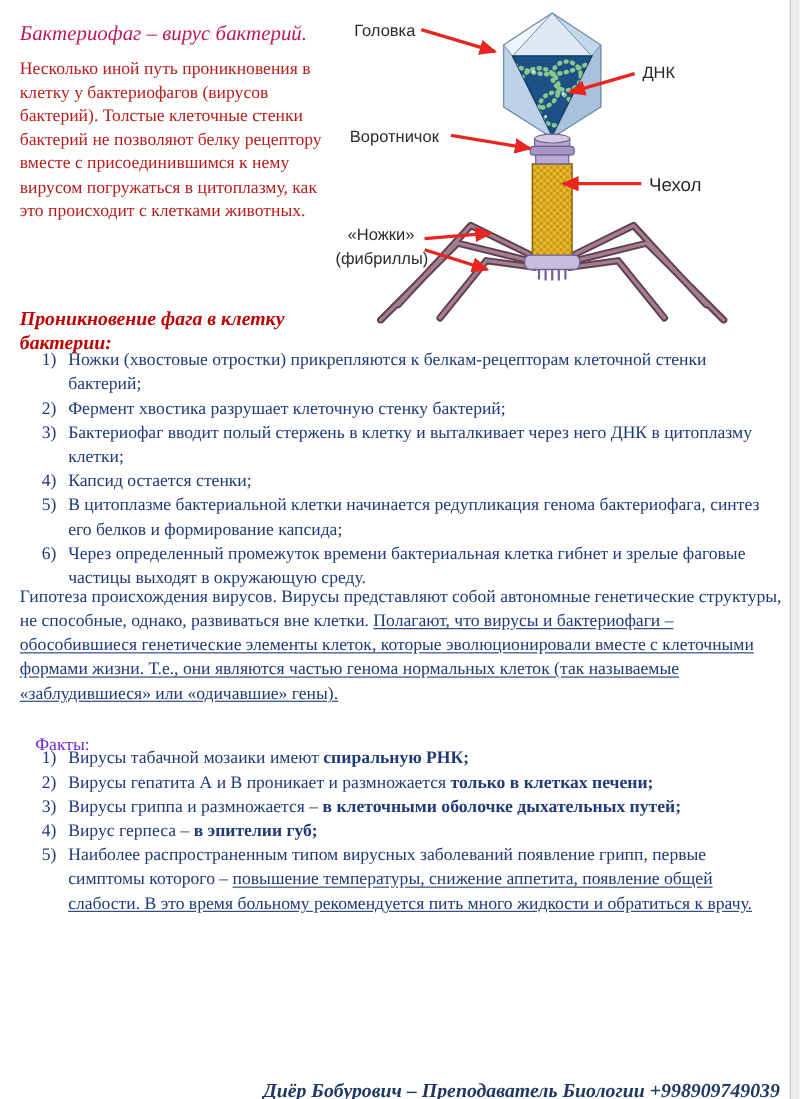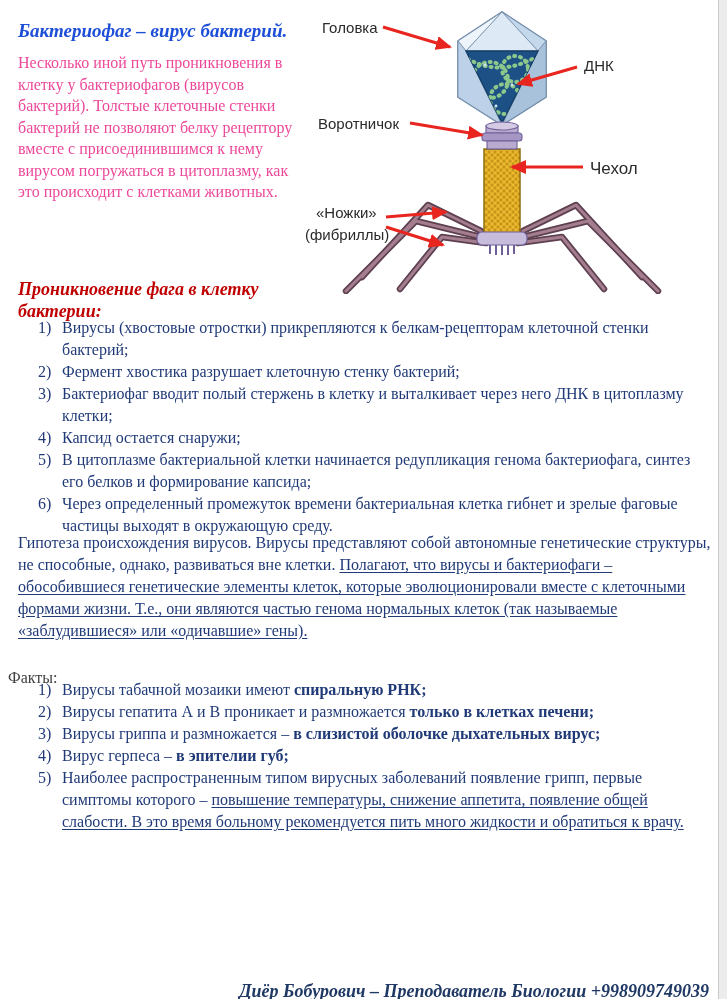--- a/index.html
+++ b/index.html
@@ -9,45 +9,45 @@
     position:relative;
     overflow:hidden;
     font-family:"Liberation Serif", serif;
   }
   .page-edge {
     position:absolute; top:0; right:0; bottom:0; width:8px;
     background:#ececec; border-left:1px solid #c9c9c9;
   }
   .doc-title {
     position:absolute; left:18px; top:6px;
-    color:#1d4ed8; font-weight:bold; font-style:italic;
+    color:#be185d; font-weight:normal; font-style:italic;
     font-size:19px; line-height:24px;
   }
   .intro {
     position:absolute; left:18px; top:36px; width:292px;
-    color:#ec4899; font-size:16px; line-height:21.5px;
+    color:#b91c1c; font-size:16px; line-height:21.5px;
   }
   .section-heading {
     position:absolute; left:18px; top:263px; width:262px;
     color:#c00000; font-weight:bold; font-style:italic;
     font-size:18px; line-height:22px;
   }
   .num-list { position:absolute; color:#203a78; font-size:16px; line-height:22px; }
   .list1 { left:38px; top:317px; width:662px; }
   .list2 { left:38px; top:679px; width:662px; }
   .list-item { display:flex; }
   .li-num { flex:none; width:24px; }
   .li-text { flex:1; }
   .hypothesis {
     position:absolute; left:18px; top:516px; width:694px;
     color:#203a78; font-size:16px; line-height:22px;
   }
   .facts-heading {
-    position:absolute; left:8px; top:651px;
-    color:#404040; font-size:16px; line-height:22px;
+    position:absolute; left:32px; top:651px;
+    color:#6d28d9; font-size:16px; line-height:22px;
   }
   u { text-underline-offset:2px; }
   .footer {
     position:absolute; right:18px; top:963px;
     color:#1f3864; font-weight:bold; font-style:italic;
     font-size:18px; 
   }
   .diagram {
     position:absolute; left:300px; top:4px; width:420px; height:290px;
   }
@@ -153,33 +153,33 @@
     <text class="dg-label dg-label-big" x="290" y="169">Чехол</text>
     <text class="dg-label" x="16" y="213">«Ножки»</text>
     <text class="dg-label" x="5" y="235">(фибриллы)</text>
   </svg>
 
   <h2 class="section-heading">Проникновение фага в клетку бактерии:</h2>
 
   <div class="num-list list1">
     <div class="list-item">
       <span class="li-num">1)</span>
-      <span class="li-text">Вирусы (хвостовые отростки) прикрепляются к белкам-рецепторам клеточной стенки бактерий;</span>
+      <span class="li-text">Ножки (хвостовые отростки) прикрепляются к белкам-рецепторам клеточной стенки бактерий;</span>
     </div>
     <div class="list-item">
       <span class="li-num">2)</span>
       <span class="li-text">Фермент хвостика разрушает клеточную стенку бактерий;</span>
     </div>
     <div class="list-item">
       <span class="li-num">3)</span>
       <span class="li-text">Бактериофаг вводит полый стержень в клетку и выталкивает через него ДНК в цитоплазму клетки;</span>
     </div>
     <div class="list-item">
       <span class="li-num">4)</span>
-      <span class="li-text">Капсид остается снаружи;</span>
+      <span class="li-text">Капсид остается стенки;</span>
     </div>
     <div class="list-item">
       <span class="li-num">5)</span>
       <span class="li-text">В цитоплазме бактериальной клетки начинается редупликация генома бактериофага, синтез его белков и формирование капсида;</span>
     </div>
     <div class="list-item">
       <span class="li-num">6)</span>
       <span class="li-text">Через определенный промежуток времени бактериальная клетка гибнет и зрелые фаговые частицы выходят в окружающую среду.</span>
     </div>
   </div>
@@ -192,21 +192,21 @@
     <div class="list-item">
       <span class="li-num">1)</span>
       <span class="li-text"><span>Вирусы табачной мозаики имеют </span><b>спиральную РНК;</b><u></u></span>
     </div>
     <div class="list-item">
       <span class="li-num">2)</span>
       <span class="li-text"><span>Вирусы гепатита А и В проникает и размножается </span><b>только в клетках печени;</b><u></u></span>
     </div>
     <div class="list-item">
       <span class="li-num">3)</span>
-      <span class="li-text"><span>Вирусы гриппа и размножается – </span><b>в слизистой оболочке дыхательных вирус;</b><u></u></span>
+      <span class="li-text"><span>Вирусы гриппа и размножается – </span><b>в клеточными оболочке дыхательных путей;</b><u></u></span>
     </div>
     <div class="list-item">
       <span class="li-num">4)</span>
       <span class="li-text"><span>Вирус герпеса – </span><b>в эпителии губ;</b><u></u></span>
     </div>
     <div class="list-item">
       <span class="li-num">5)</span>
       <span class="li-text"><span>Наиболее распространенным типом вирусных заболеваний появление грипп, первые симптомы которого – </span><b></b><u>повышение температуры, снижение аппетита, появление общей слабости. В это время больному рекомендуется пить много жидкости и обратиться к врачу.</u></span>
     </div>
   </div>

